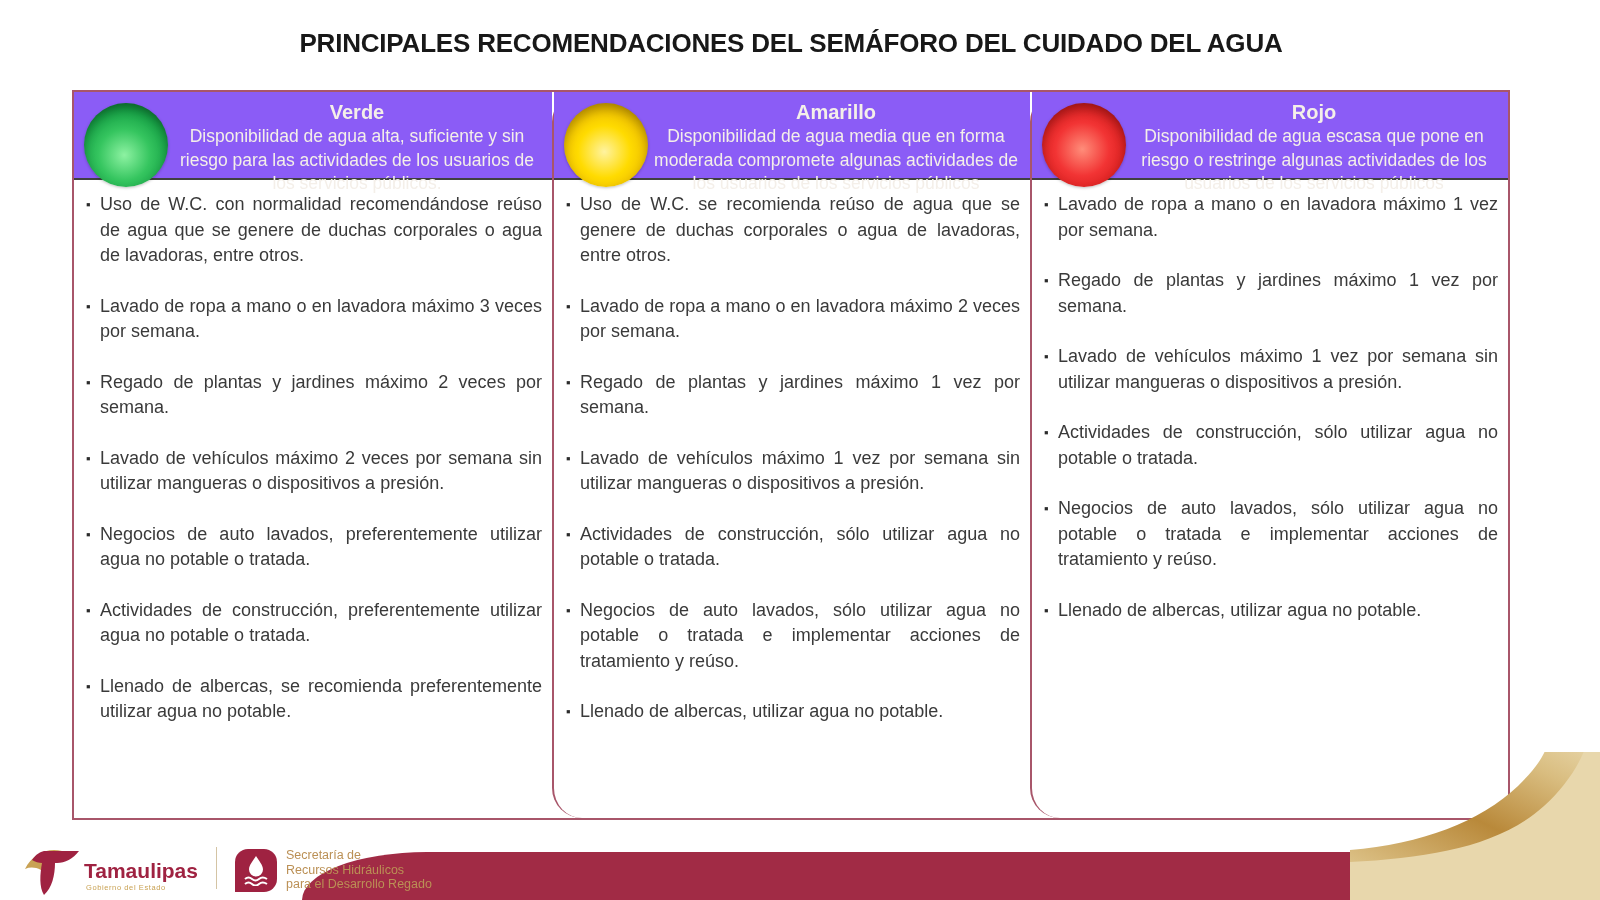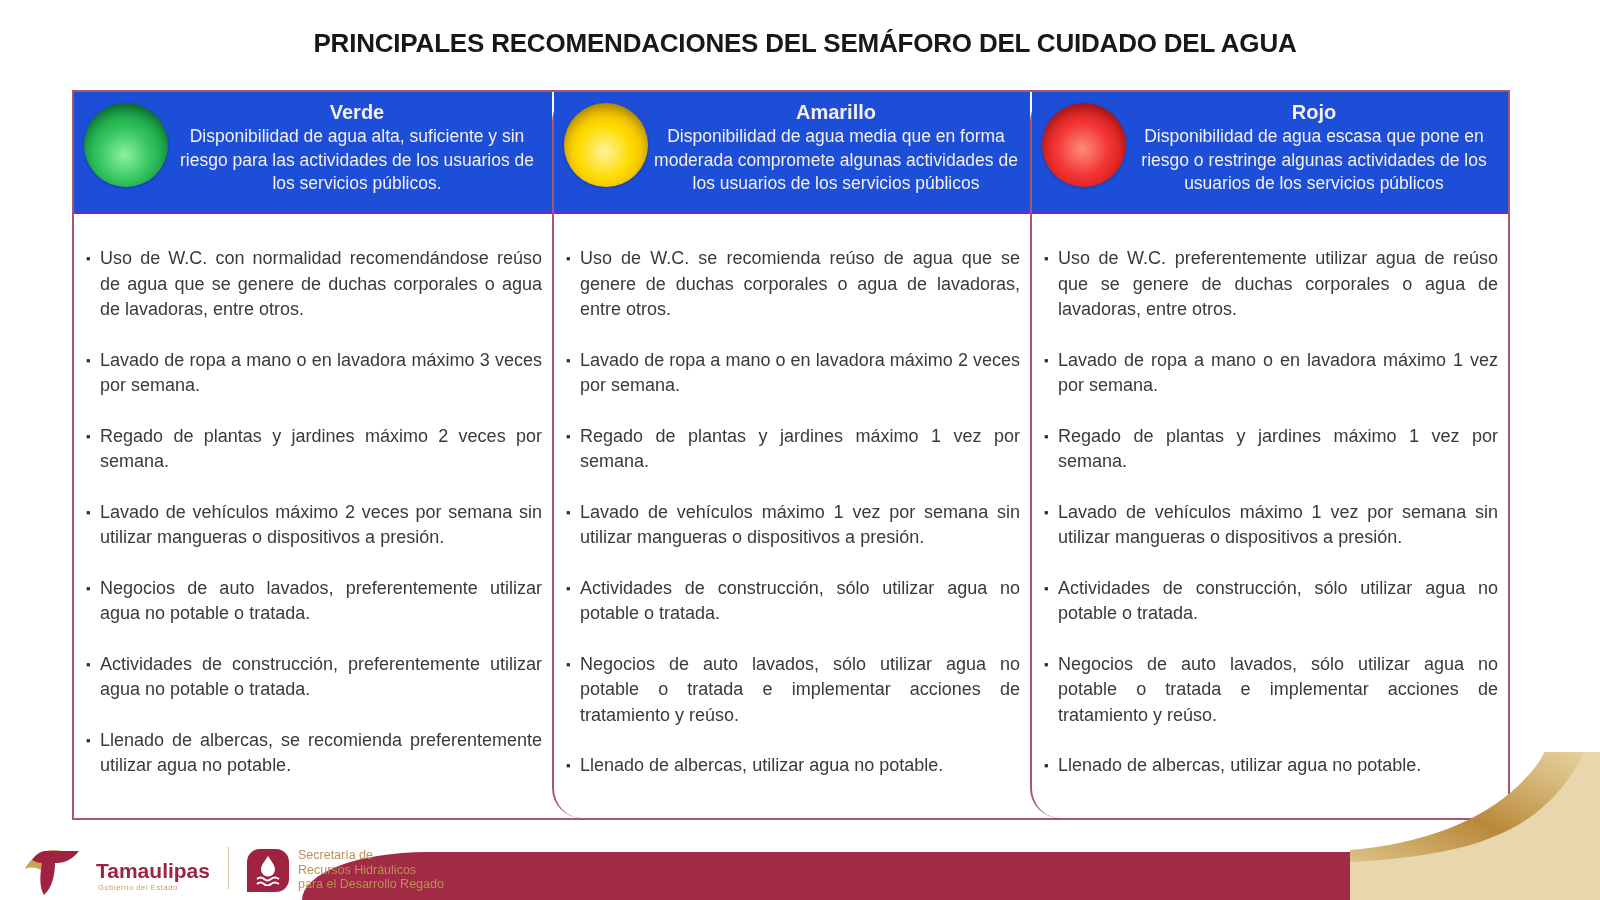--- a/index.html
+++ b/index.html
@@ -1,68 +1,68 @@
 <!DOCTYPE html>
 <html><head>
 <meta charset="utf-8">
 <style>
   html,body{margin:0;padding:0;background:#ffffff;}
   .page{
     position:relative;width:1600px;height:900px;background:#ffffff;overflow:hidden;
     font-family:"Liberation Sans",sans-serif;
   }
   .page-title{
-    position:absolute;top:28px;left:18px;width:1574px;text-align:center;
+    position:absolute;top:28px;left:4px;width:1574px;text-align:center;
     font-size:26px;font-weight:bold;color:#181818;letter-spacing:-0.2px;
   }
   
   .sem-table{
     position:absolute;left:72px;top:90px;width:1438px;height:730px;
     border:2px solid #a8566a;box-sizing:border-box;background:#ffffff;
     display:grid;grid-template-columns:1fr 1fr 1fr;
   }
   .col{display:flex;flex-direction:column;min-width:0;}
   .col + .col{border-left:2px solid #a8566a;border-radius:30px;}
   .col-header{
-    position:relative;height:122px;box-sizing:border-box;flex:0 0 auto;
-    background:#1d4ed8;border-bottom:2px solid #6d28d9;
+    position:relative;height:88px;box-sizing:border-box;flex:0 0 auto;
+    background:#8b5cf6;border-bottom:2px solid #404040;
     color:#f4efe9;
   }
   .light{
     position:absolute;left:10px;top:11px;width:84px;height:84px;border-radius:50%;
     box-shadow:inset 0 6px 10px rgba(0,0,0,0.25), 0 1px 3px rgba(0,0,0,0.25);
   }
   .light.green{background:radial-gradient(circle at 48% 62%, #8df2a2 0%, #35c55f 38%, #17a246 66%, #0c7030 88%, #0a5c28 100%);}
   .light.yellow{background:radial-gradient(circle at 48% 58%, #fff3a0 0%, #ffdb00 40%, #edbd00 68%, #c89400 88%, #9a7510 100%);}
   .light.red{background:radial-gradient(circle at 48% 55%, #ff8d7a 0%, #f23434 42%, #da2020 68%, #a31212 90%, #8c1010 100%);}
   .header-text{margin-left:98px;padding:8px 10px 0 0;text-align:center;}
   .col-title{font-size:20px;font-weight:bold;line-height:24px;}
   .col-desc{font-size:17.5px;line-height:23.5px;margin-top:1px;}
   .col-body{
-    flex:1 1 auto;box-sizing:border-box;padding:20px 10px 0 12px;
-    color:#3a3a3a;font-size:18px;line-height:25.5px;margin-top:12px;
+    flex:1 1 auto;box-sizing:border-box;padding:12px 10px 0 12px;
+    color:#3a3a3a;font-size:18px;line-height:25.5px;
   }
   .item{
     margin:0 0 25px 0;text-align:justify;position:relative;padding-left:14px;
   }
   .item::before{
     content:"\25AA";position:absolute;left:0;top:0;font-size:13px;color:#2b2b2b;
   }
   
   .footer-band{
     position:absolute;left:302px;top:852px;width:1298px;height:48px;
     background:#a12b45;border-top-left-radius:135px 52px;
   }
   .gold-swoosh{position:absolute;right:0;bottom:0;width:250px;height:148px;}
   .logos{
     position:absolute;left:22px;top:842px;height:56px;
     display:flex;align-items:center;
   }
   .tam-logo{display:flex;align-items:flex-end;}
-  .tam-text{margin-left:16px;margin-bottom:4px;}
+  .tam-text{margin-left:4px;margin-bottom:4px;}
   .tam-wordmark{font-size:21px;font-weight:bold;color:#9f2241;line-height:20px;}
   .tam-sub{font-size:7.5px;color:#c9a254;letter-spacing:0.6px;margin-top:2px;margin-left:2px;}
   .logos-divider{width:1px;height:42px;background:#d4c4a4;margin:0 18px 4px 18px;}
   .sec-block{display:flex;align-items:center;}
   .sec-icon{
     width:42px;height:43px;background:#9f2241;border-radius:13px 13px 13px 0;
     display:flex;align-items:center;justify-content:center;flex:0 0 auto;
   }
   .sec-text{margin-left:9px;color:#bb9055;font-size:12.5px;line-height:14.5px;}
 </style>
@@ -115,21 +115,20 @@
 
     <div class="col">
       <div class="col-header">
         <div class="light red"></div>
         <div class="header-text">
           <div class="col-title">Rojo</div>
           <div class="col-desc">Disponibilidad de agua escasa que pone en riesgo o restringe algunas actividades de los usuarios de los servicios públicos</div>
         </div>
       </div>
       <div class="col-body">
-        <p class="item">Uso de W.C. preferentemente utilizar agua de reúso que se genere de duchas corporales o agua de lavadoras, entre otros.</p>
         <p class="item">Lavado de ropa a mano o en lavadora máximo 1 vez por semana.</p>
         <p class="item">Regado de plantas y jardines máximo 1 vez por semana.</p>
         <p class="item">Lavado de vehículos máximo 1 vez por semana sin utilizar mangueras o dispositivos a presión.</p>
         <p class="item">Actividades de construcción, sólo utilizar agua no potable o tratada.</p>
         <p class="item">Negocios de auto lavados, sólo utilizar agua no potable o tratada e implementar acciones de tratamiento y reúso.</p>
         <p class="item">Llenado de albercas, utilizar agua no potable.</p>
       </div>
     </div>
 
   </div>

